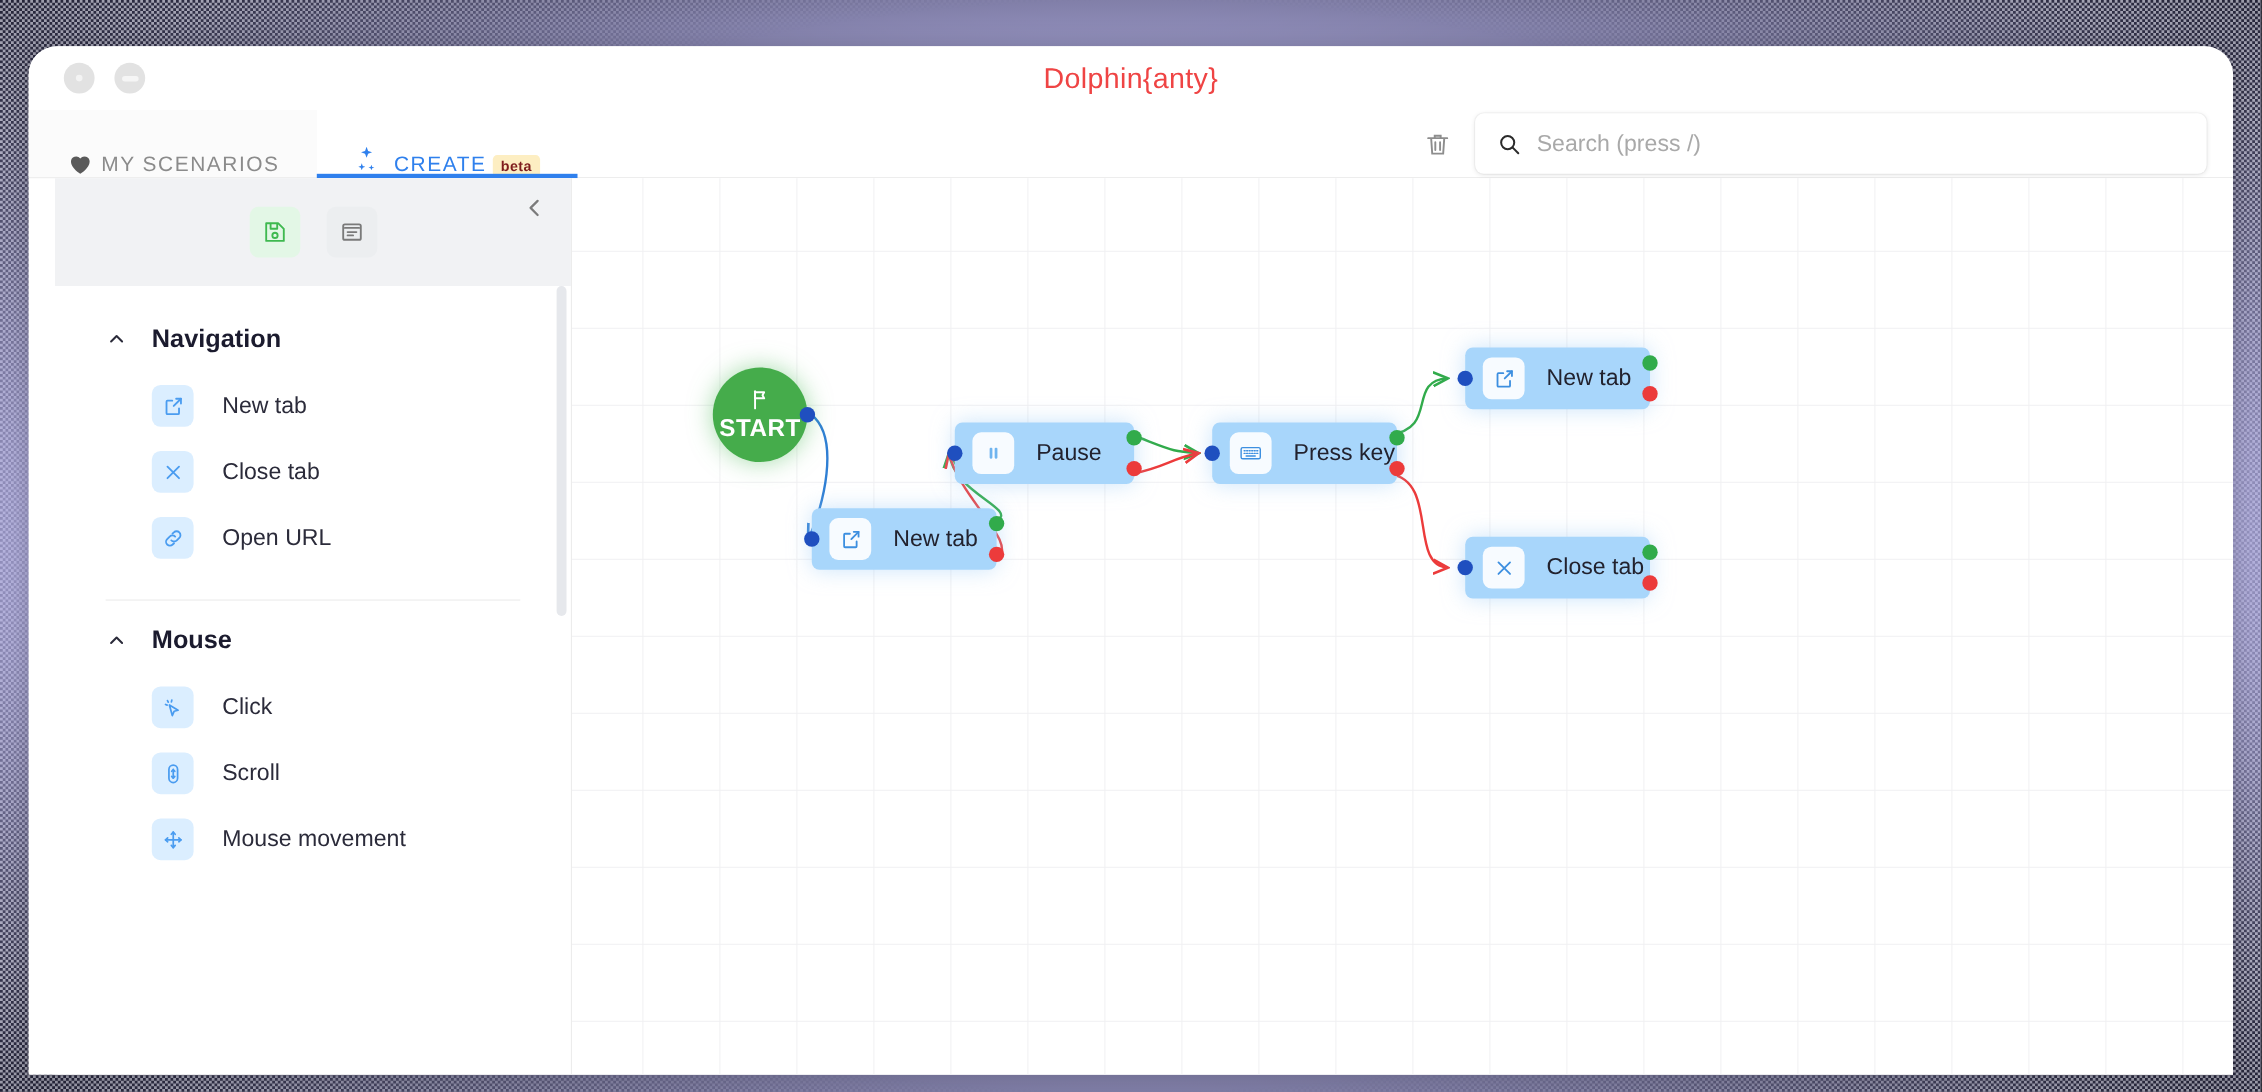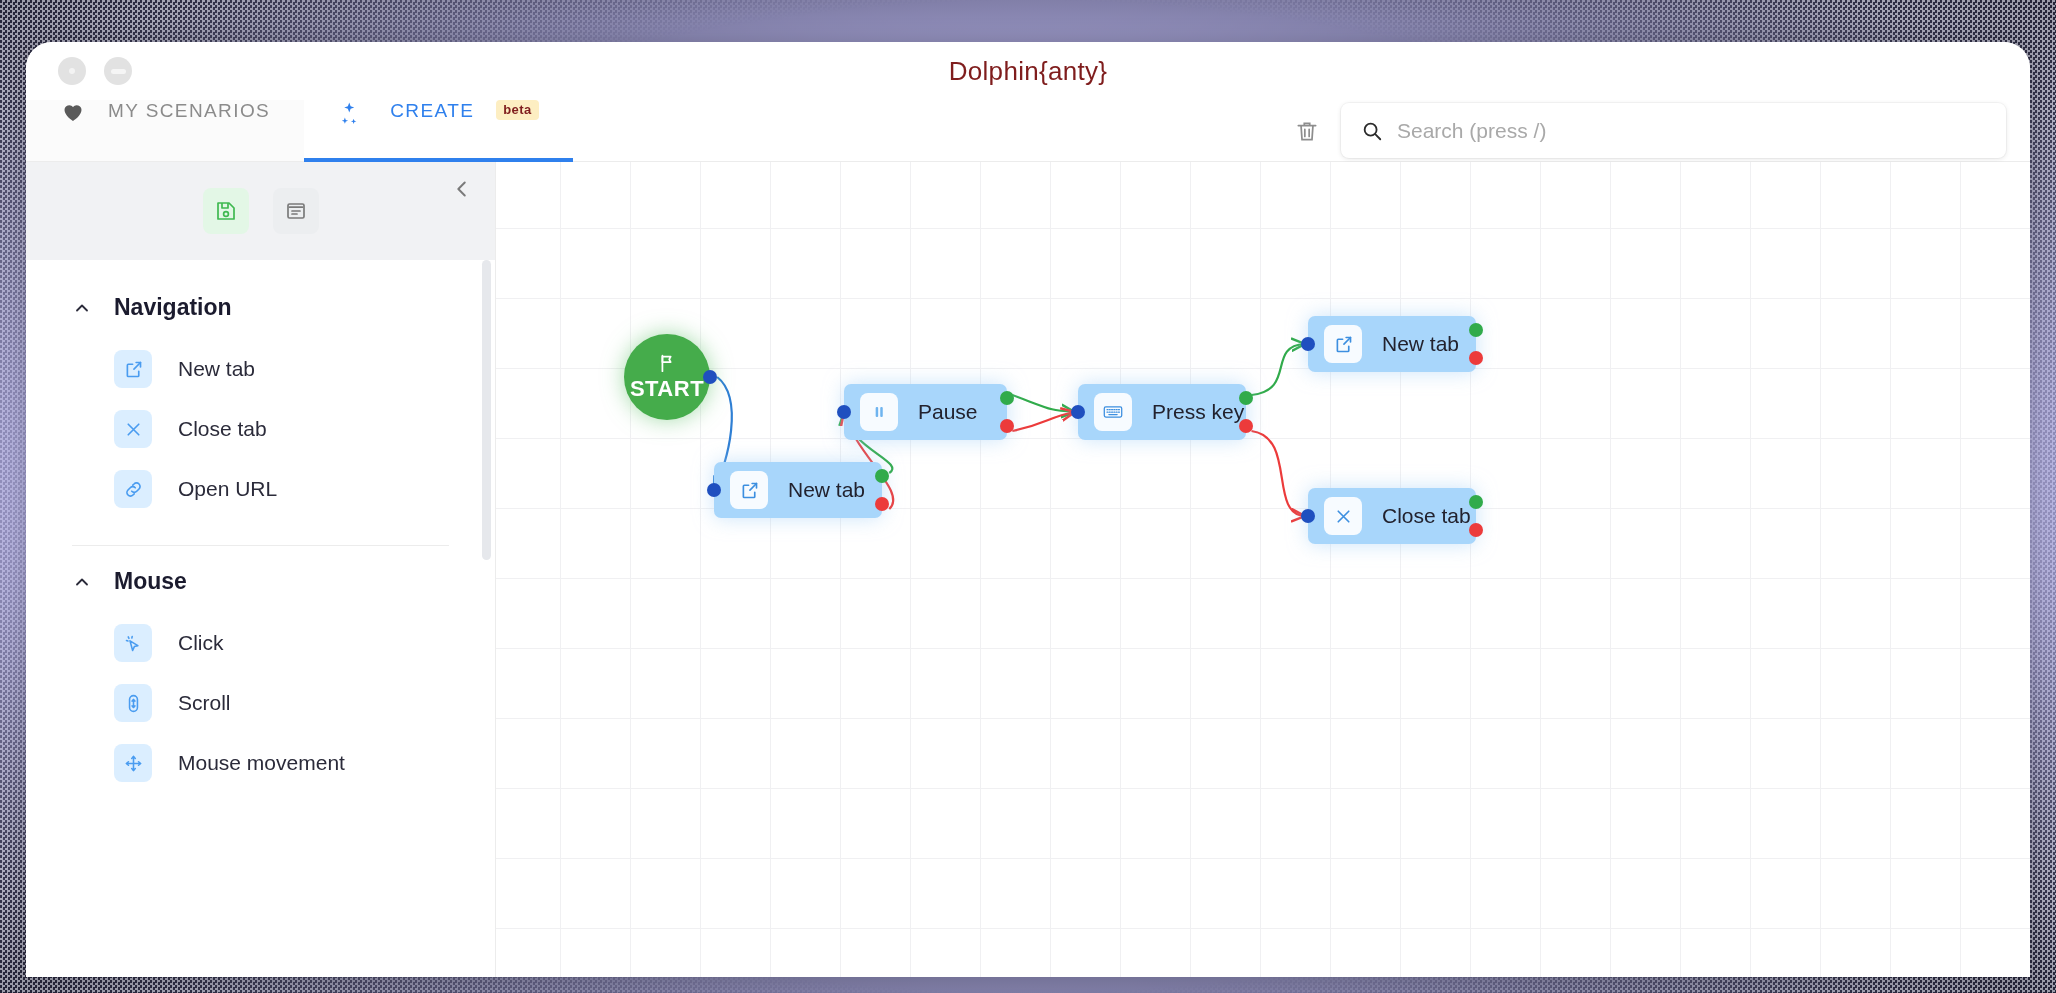--- a/index.html
+++ b/index.html
@@ -49,33 +49,33 @@
   .winbtns { display: flex; gap: 18px; margin-left: 32px; }
   .winbtn {
     width: 28px; height: 28px; border-radius: 50%;
     background: #e2e2e2;
     display: flex; align-items: center; justify-content: center;
   }
   .winbtn .dot { width: 6px; height: 6px; border-radius: 50%; background: #f3f3f3; }
   .winbtn .bar { width: 15px; height: 5px; border-radius: 3px; background: #f5f5f5; }
   .apptitle {
     position: absolute; left: 0; right: 0; text-align: center;
-    font-size: 26px; color: #7f1d1d; letter-spacing: .3px;
+    font-size: 26px; color: #ef4444; letter-spacing: .3px;
   }
 
   
   .tabstrip {
     height: 62px;
     display: flex; align-items: stretch;
     border-bottom: 1px solid #ececec;
     background: #fff;
     position: relative;
   }
   .tab {
-    display: flex; align-items: flex-start; gap: 22px;
+    display: flex; align-items: flex-end; gap: 6px;
     padding: 0 34px;
     cursor: pointer;
     position: relative;
     background: #fbfbfb;
   }
   .tab.active { background: #fff; }
   .tab.active::after {
     content: ""; position: absolute; left: 0; right: 0; bottom: -1px;
     height: 4px; background: #2f80ed;
   }
@@ -117,20 +117,21 @@
   
   .body { display: flex; height: calc(935px - 58px - 62px); }
 
   
   .sidebar {
     width: 470px; flex: 0 0 470px;
     background: #fff;
     position: relative;
     display: flex; flex-direction: column;
     border-right: 1px solid #ececec;
+    margin-left: 24px;
   }
   .sidebar-top {
     height: 98px; background: #f1f2f4;
     display: flex; align-items: center; justify-content: center;
     gap: 24px; position: relative;
   }
   .collapse-chevron {
     position: absolute; right: 18px; top: 12px;
     width: 30px; height: 30px; cursor: pointer;
     display: flex; align-items: center; justify-content: center;

